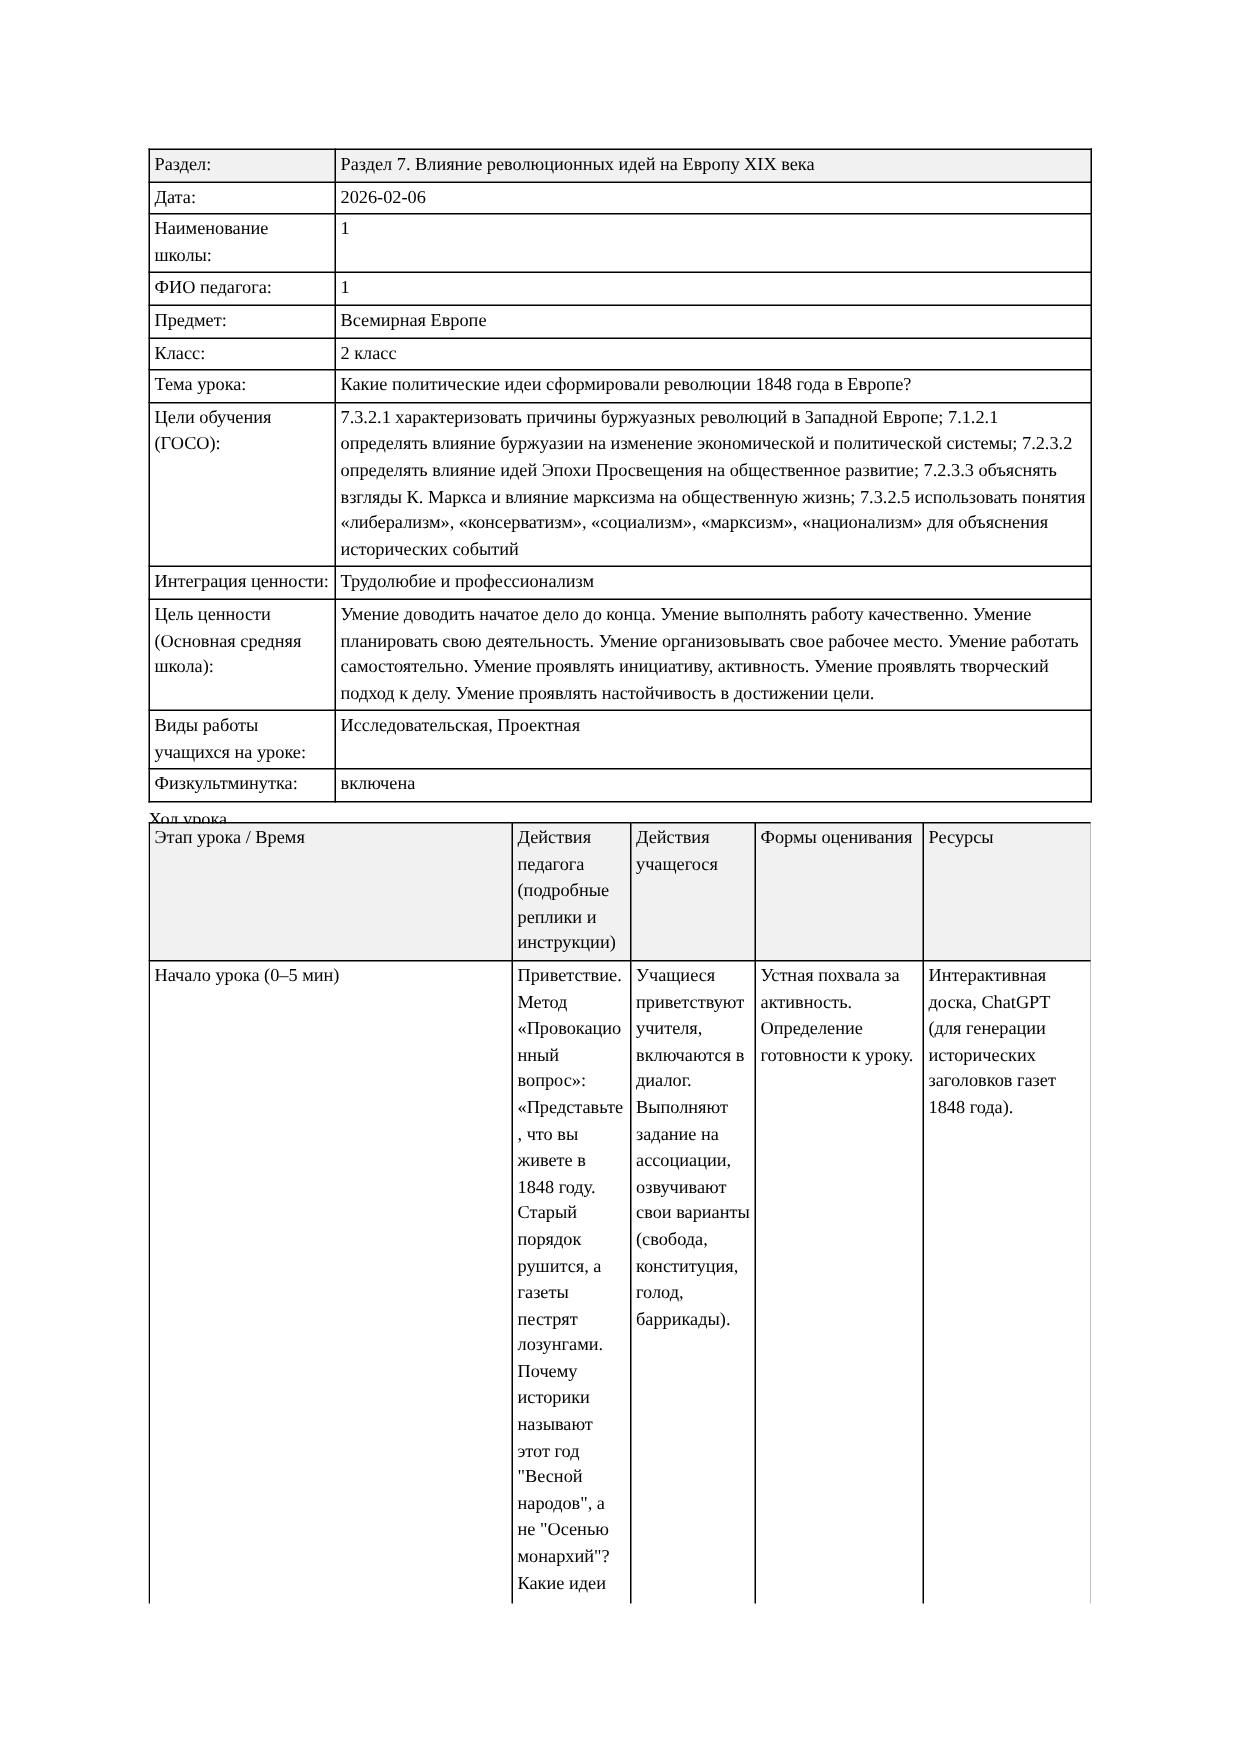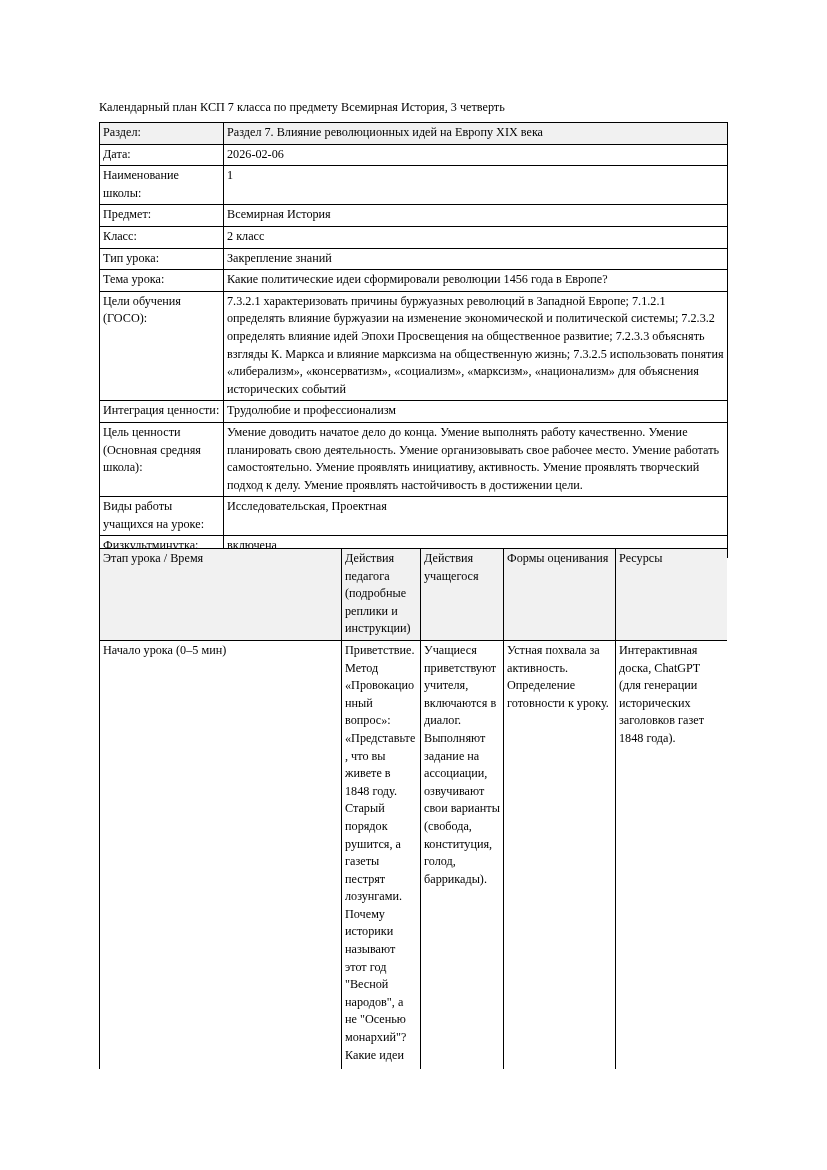--- a/index.html
+++ b/index.html
@@ -72,55 +72,54 @@
     width: 628px;
     height: 521px;
     overflow: hidden;
   }
 </style>
 </head>
 <body>
 
 <div class="page">
 
-  <div class="doc-title">Календарный план КСП 7 класса по предмету Всемирная История, 3 четверть</div>
 
   <table id="info-table">
     <colgroup>
         <col class="c1">
         <col class="c2">
       </colgroup>
     <tbody>
         <tr class="header-row">
           <td>Раздел:</td>
           <td>Раздел 7. Влияние революционных идей на Европу XIX века</td>
         </tr>
         <tr>
           <td>Дата:</td>
           <td>2026-02-06</td>
         </tr>
         <tr>
           <td>Наименование школы:</td>
           <td>1</td>
         </tr>
         <tr>
+          <td>ФИО педагога:</td>
+          <td>1</td>
+        </tr>
+        <tr>
           <td>Предмет:</td>
-          <td>Всемирная История</td>
+          <td>Всемирная Европе</td>
         </tr>
         <tr>
           <td>Класс:</td>
           <td>2 класс</td>
         </tr>
         <tr>
-          <td>Тип урока:</td>
-          <td>Закрепление знаний</td>
-        </tr>
-        <tr>
           <td>Тема урока:</td>
-          <td>Какие политические идеи сформировали революции 1456 года в Европе?</td>
+          <td>Какие политические идеи сформировали революции 1848 года в Европе?</td>
         </tr>
         <tr>
           <td>Цели обучения (ГОСО):</td>
           <td>7.3.2.1 характеризовать причины буржуазных революций в Западной Европе; 7.1.2.1 определять влияние буржуазии на изменение экономической и политической системы; 7.2.3.2 определять влияние идей Эпохи Просвещения на общественное развитие; 7.2.3.3 объяснять взгляды К. Маркса и влияние марксизма на общественную жизнь; 7.3.2.5 использовать понятия «либерализм», «консерватизм», «социализм», «марксизм», «национализм» для объяснения исторических событий</td>
         </tr>
         <tr>
           <td>Интеграция ценности:</td>
           <td>Трудолюбие и профессионализм</td>
         </tr>
         <tr>

